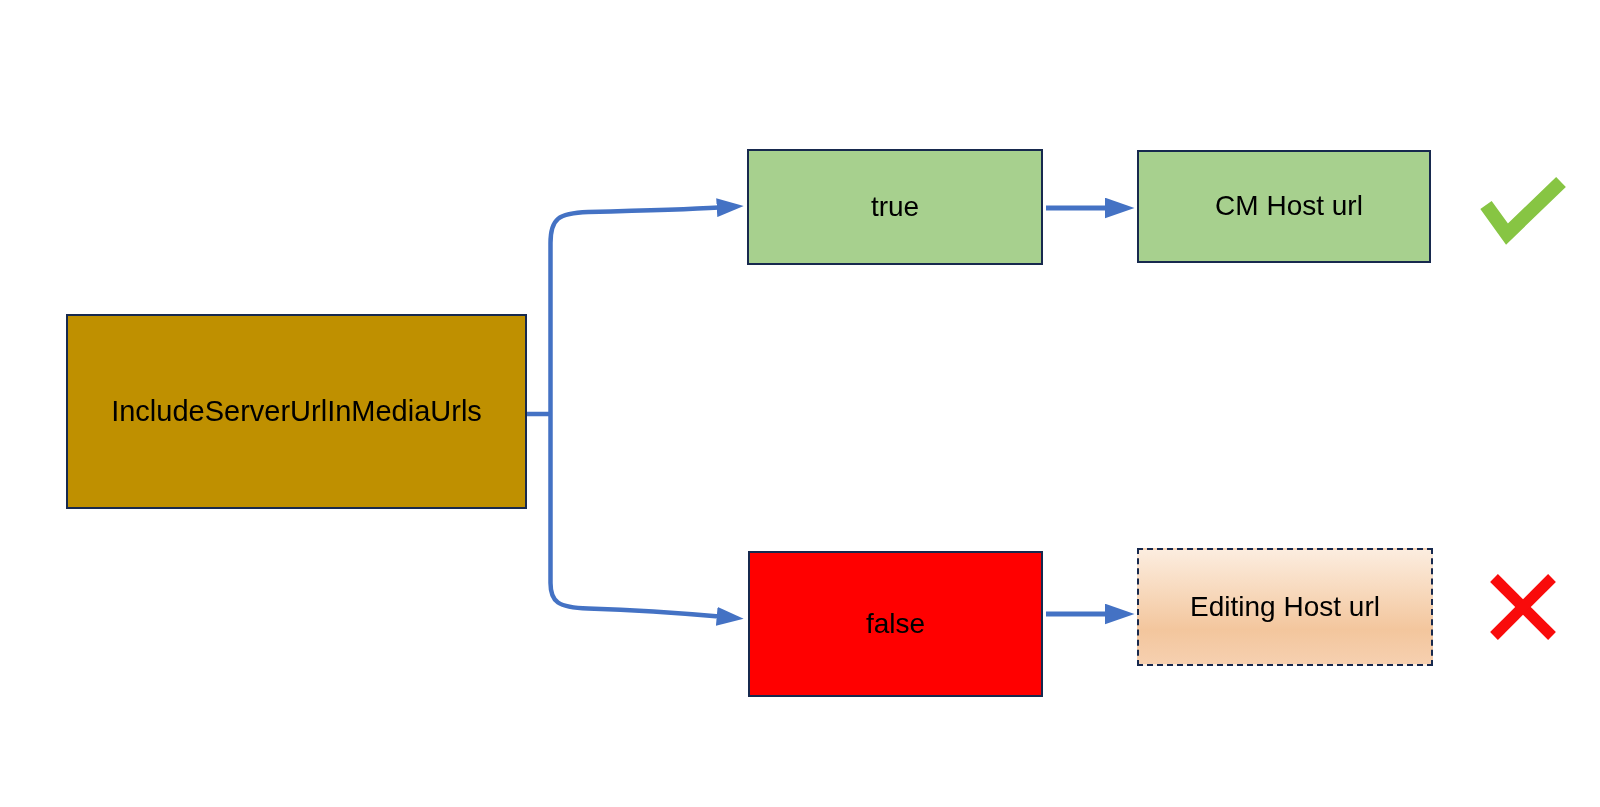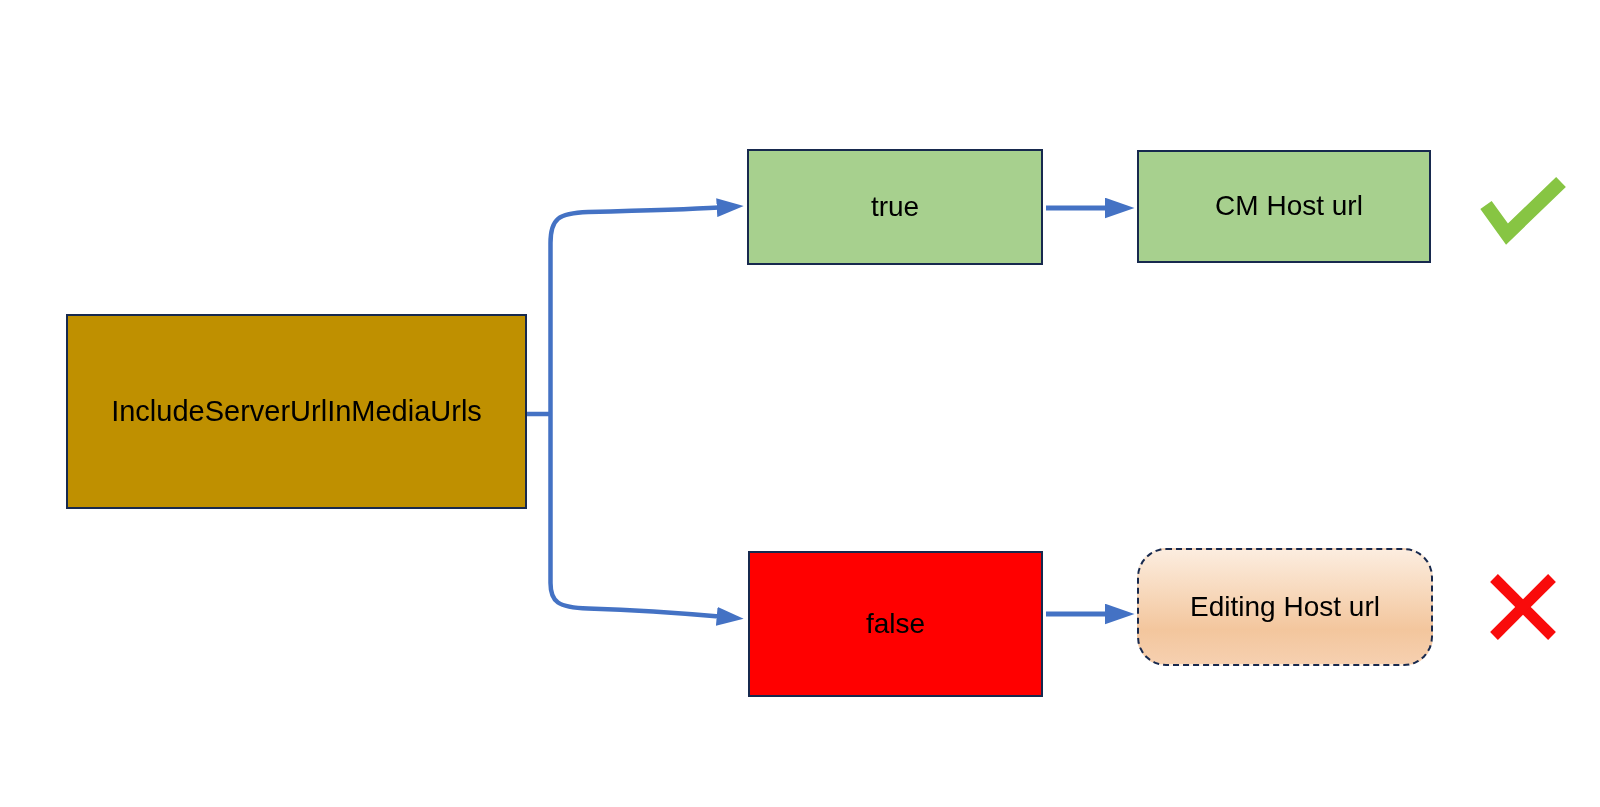--- a/index.html
+++ b/index.html
@@ -51,21 +51,20 @@
     width: 294px; height: 113px; padding-left: 10px;
   }
   .false-node {
     left: 748px; top: 551px;
     width: 295px; height: 146px;
   }
   .editing-node {
     left: 1137px; top: 548px;
     width: 296px; height: 118px;
     border-style: dashed;
-    border-radius: 29px;
   }
 </style>
 </head>
 <body>
 
 <div class="canvas">
 
   <svg class="connector-layer" viewBox="0 0 1600 807" xmlns="http://www.w3.org/2000/svg">
     <defs>
       <marker id="arrowhead" viewBox="0 0 12 10" refX="1" refY="5" markerWidth="6" markerHeight="4.2" orient="auto" preserveAspectRatio="none">

